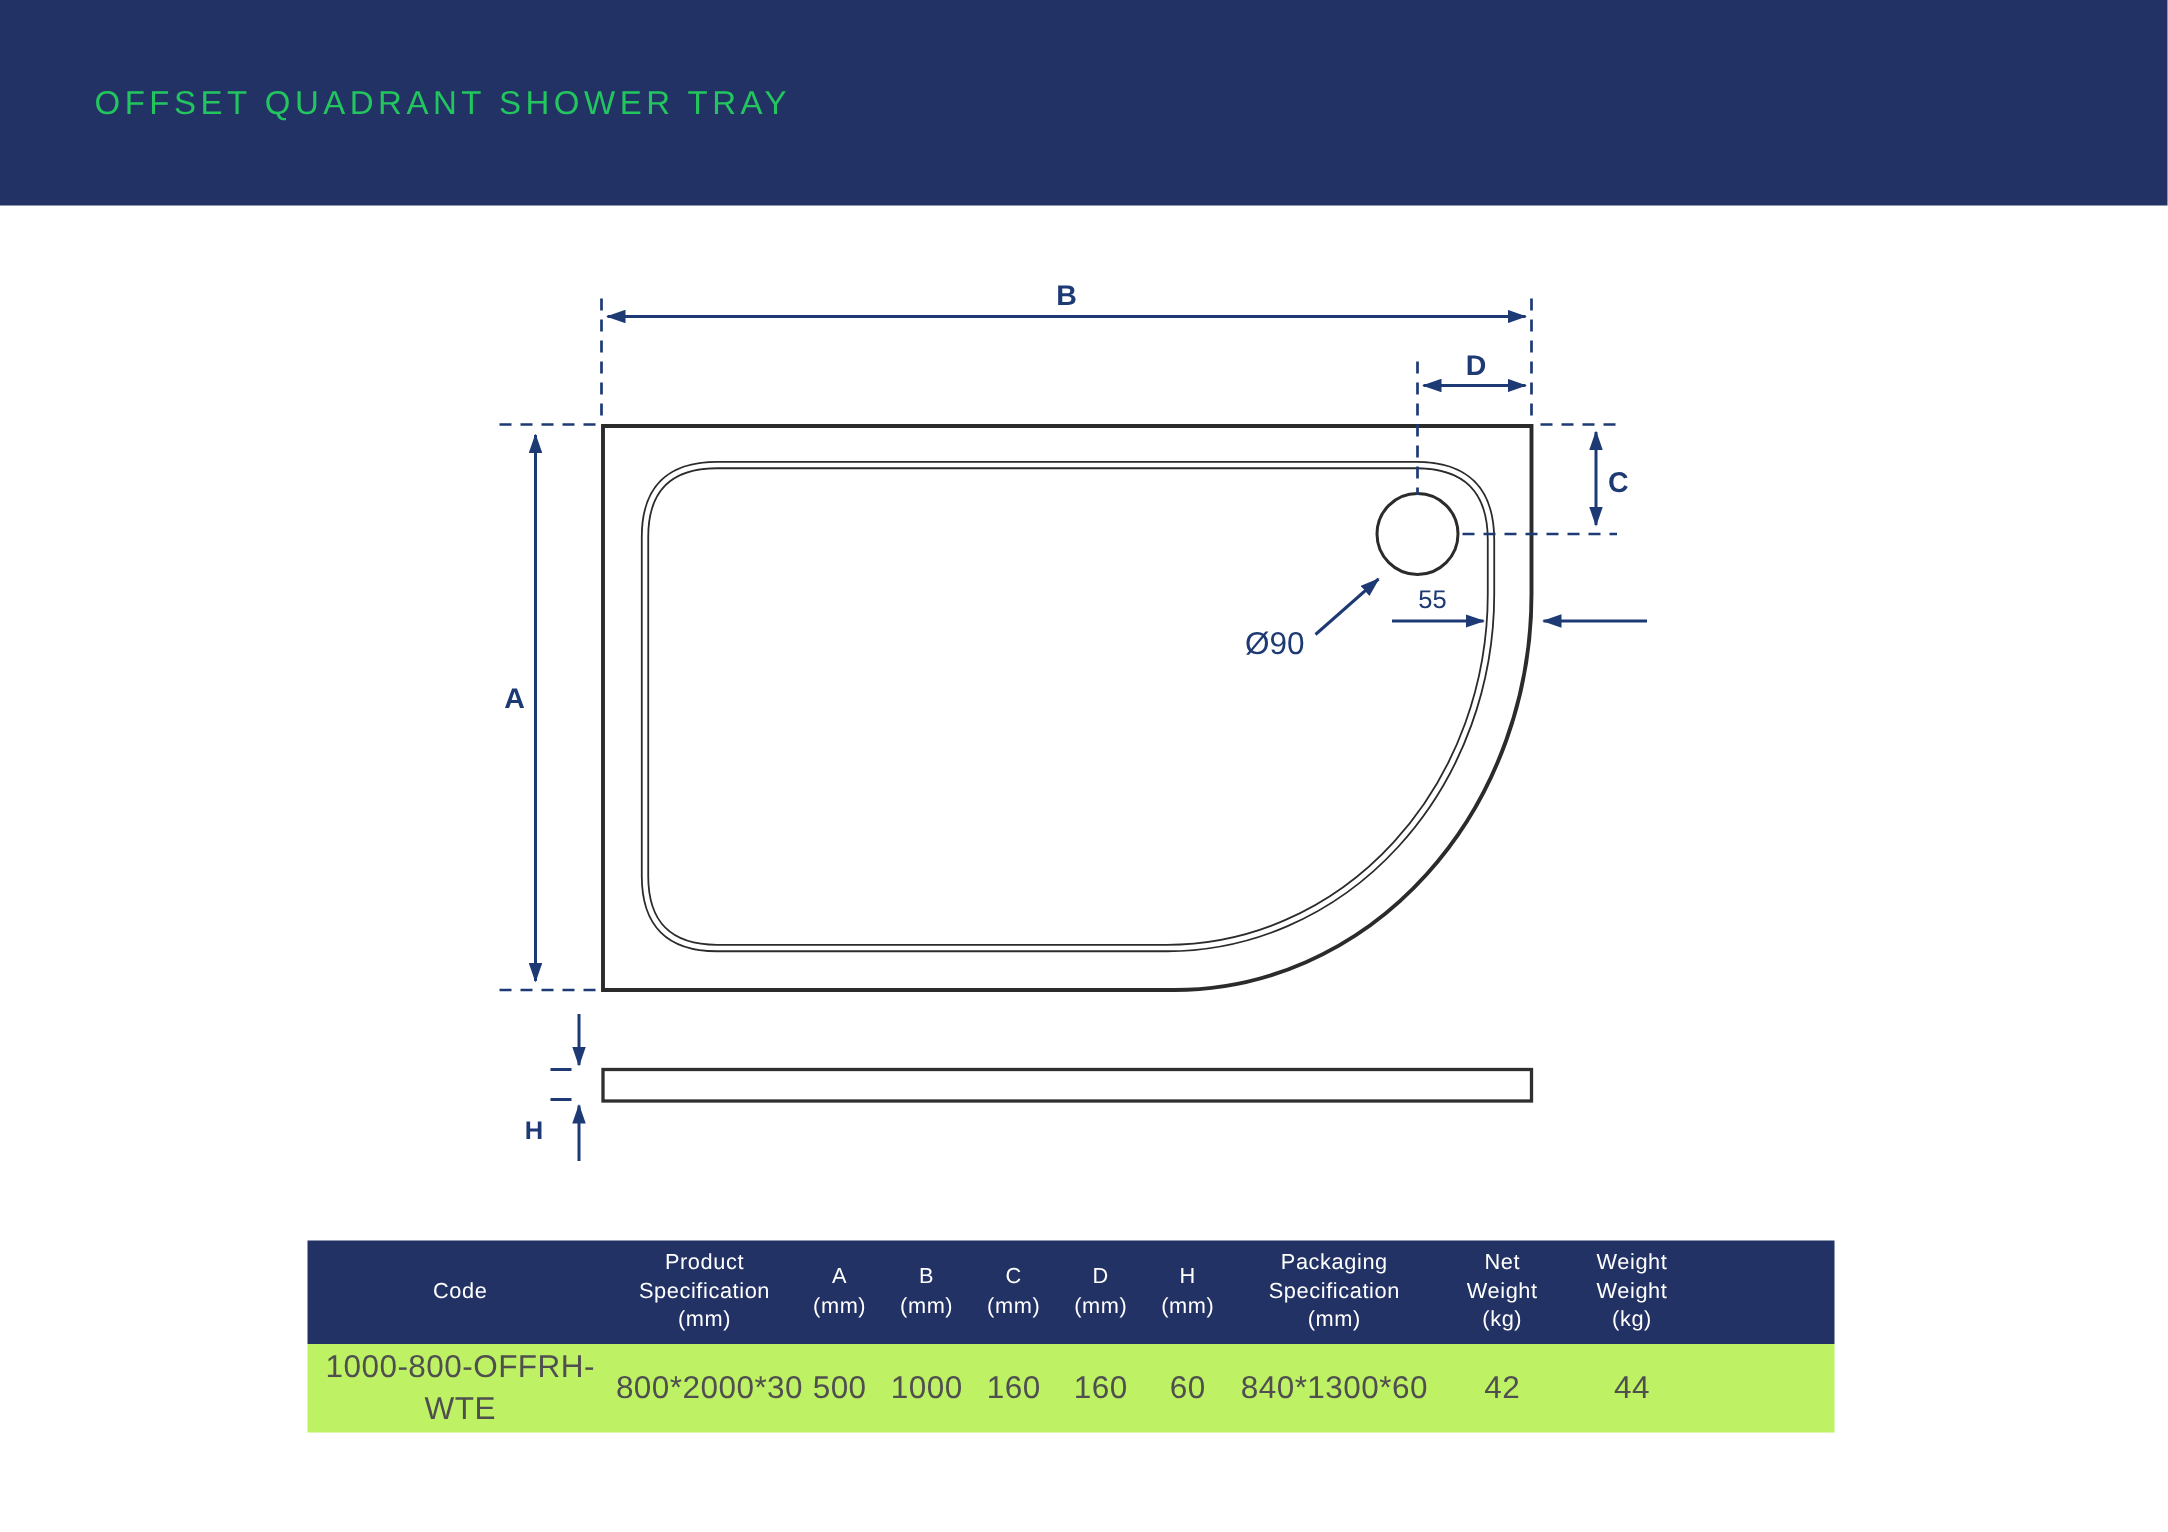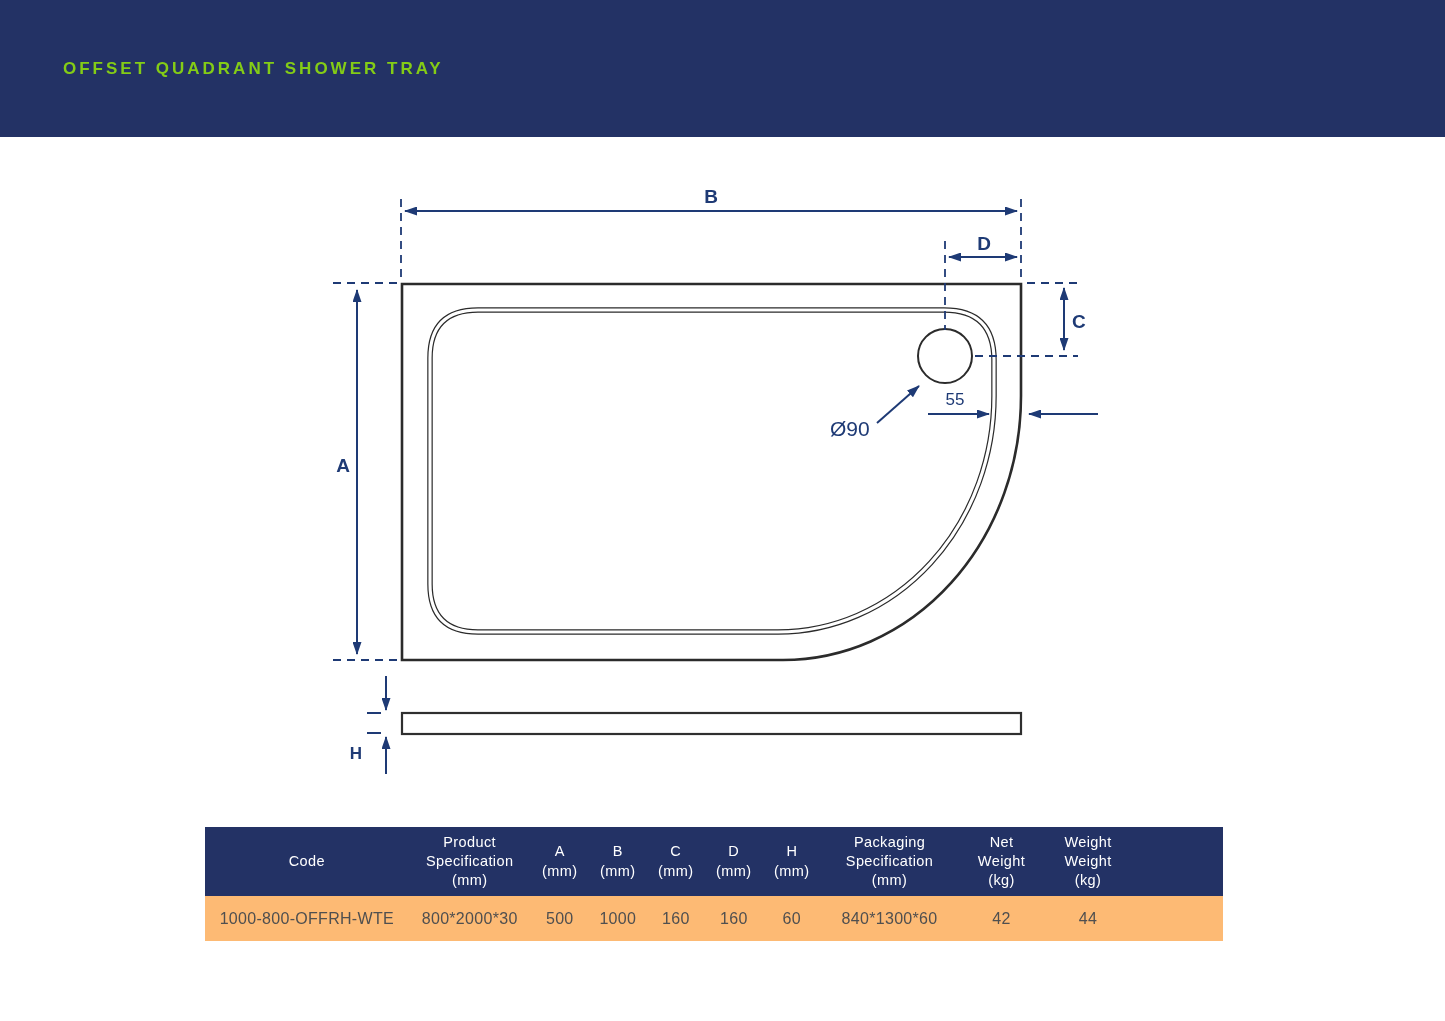--- a/index.html
+++ b/index.html
@@ -5,38 +5,38 @@
   html,body{margin:0;padding:0;}
   body{
     width:1445px;height:1021px;position:relative;background:#ffffff;
     font-family:"Liberation Sans", sans-serif;overflow:hidden;
   }
   .title-bar{
     position:absolute;left:0;top:0;width:1445px;height:137px;
     background:#233265;display:flex;align-items:center;
   }
   .title-bar h1{
-    margin:0 0 0 63px;color:#84cc16;font-size:17px;font-weight:bold;
+    margin:0 0 0 63px;color:#22c55e;font-size:22px;font-weight:normal;
     letter-spacing:3px;
   }
   .drawing{position:absolute;left:0;top:137px;}
   .spec-table{
     position:absolute;left:205px;top:827px;width:1018px;
   }
   .trow{
     display:grid;
     grid-template-columns:20% 12% 5.7% 5.7% 5.7% 5.7% 5.7% 13.5% 8.5% 8.5% 1fr;
     align-items:center;
   }
   .trow.head{
     background:#233265;color:#ffffff;min-height:69px;
     font-size:14.5px;letter-spacing:0.4px;
   }
   .trow.body{
-    background:#fdba74;color:#4f4f4f;min-height:45px;font-size:16px;
+    background:#bef264;color:#4f4f4f;min-height:45px;font-size:21px;
     letter-spacing:0.3px;
   }
   .tcell{text-align:center;line-height:1.32;padding:2px 2px;}
 </style>
 </head>
 <body>
 
 <div class="title-bar">
   <h1>OFFSET QUADRANT SHOWER TRAY</h1>
 </div>

